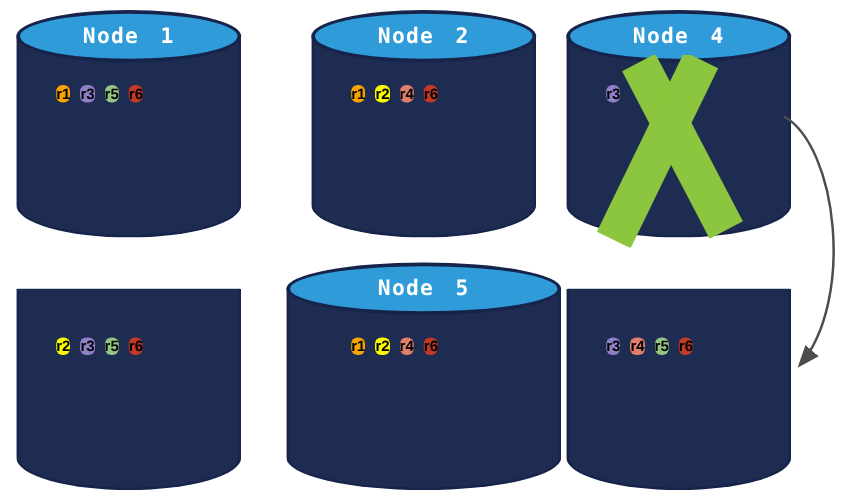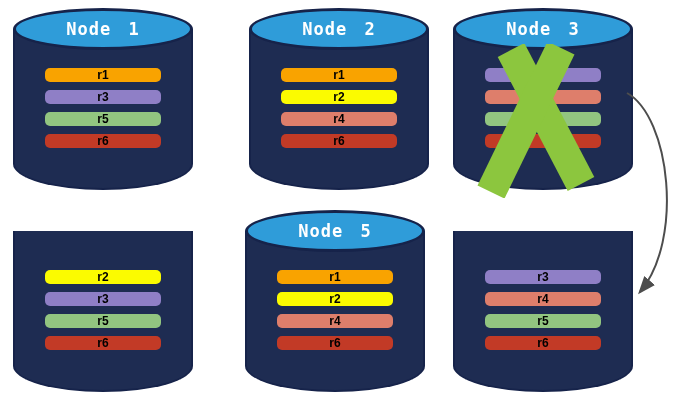--- a/index.html
+++ b/index.html
@@ -52,21 +52,20 @@
     word-spacing: 6px;
     letter-spacing: 1px;
   }
   .bars {
     position: absolute;
     left: 50%;
     transform: translateX(-50%);
     top: 60px;
     width: 116px;
     display: flex;
-    flex-direction: column;
     gap: 8px;
     z-index: 3;
   }
   .bar {
     height: 14px;
     border-radius: 5px;
     display: flex;
     align-items: center;
     justify-content: center;
   }
@@ -135,21 +134,21 @@
           </div>
           <div class="bar" style="background: rgb(194, 58, 38);">
             <span>r6</span>
           </div>
         </div>
   </div>
 
   <div class="cylinder" style="left: 453px; top: 8px;">
     <div class="cyl-body"></div>
     <div class="cyl-top">
-      <span class="node-title">Node 3</span>
+      <span class="node-title">Node 4</span>
     </div>
     <div class="bars">
           <div class="bar" style="background: rgb(143, 127, 198);">
             <span>r3</span>
           </div>
           <div class="bar" style="background: rgb(222, 126, 107);">
             <span></span>
           </div>
           <div class="bar" style="background: rgb(146, 197, 128);">
             <span></span>
@@ -171,21 +170,21 @@
           </div>
           <div class="bar" style="background: rgb(146, 197, 128);">
             <span>r5</span>
           </div>
           <div class="bar" style="background: rgb(194, 58, 38);">
             <span>r6</span>
           </div>
         </div>
   </div>
 
-  <div class="cylinder" style="left: 245px; top: 210px;">
+  <div class="cylinder" style="left: 229px; top: 210px; padding-left: 40px;">
     <div class="cyl-body"></div>
     <div class="cyl-top">
       <span class="node-title">Node 5</span>
     </div>
     <div class="bars">
           <div class="bar" style="background: rgb(249, 163, 0);">
             <span>r1</span>
           </div>
           <div class="bar" style="background: rgb(251, 251, 0);">
             <span>r2</span>

